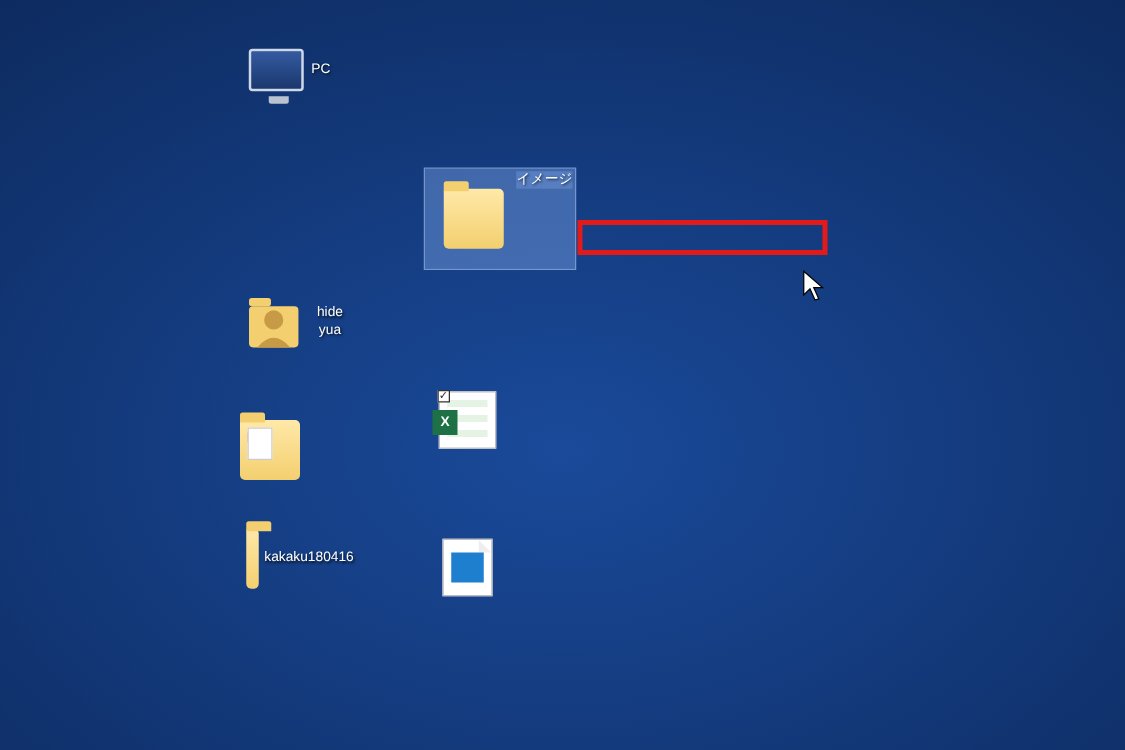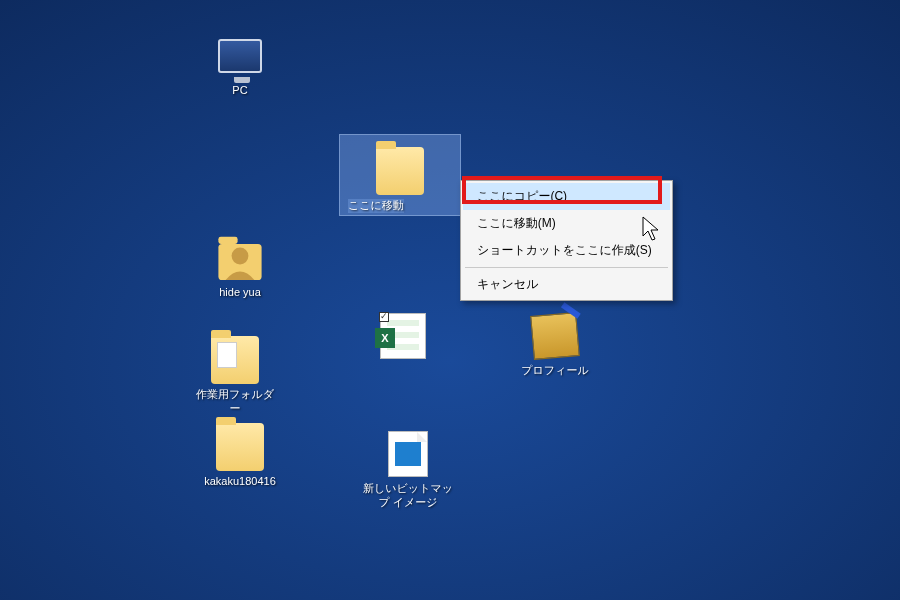--- a/index.html
+++ b/index.html
@@ -7,21 +7,21 @@
   body {
     background: radial-gradient(ellipse 1200px 800px at 50% 60%, #1a4a9a 0%, #0d2a5e 60%, #071a3e 100%);
     position: relative;
     color: #fff;
   }
   .desktop { position: relative; width: 100%; height: 100%; }
   .icon {
     position: absolute;
     width: 90px;
     display: flex;
-    flex-direction: column;
+    flex-direction: row;
     align-items: center;
     gap: 4px;
     cursor: pointer;
     padding: 2px;
   }
   .icon .glyph { width: 48px; height: 48px; display:flex; align-items:center; justify-content:center; }
   .icon .label {
     color: #fff;
     font-size: 11px;
     text-align: center;
@@ -104,69 +104,54 @@
     </div>
     <div class="label">hide yua</div>
   </div>
 
   <div class="icon" style="left:190px;top:334px">
     <div class="glyph shape-folder redstripe">
         <div class="f">
           <div class="stripe"></div>
         </div>
       </div>
-    <div class="label">作業用フォルダー</div>
   </div>
 
   <div class="icon" style="left:195px;top:421px">
     <div class="glyph shape-folder">
         <div class="f"></div>
       </div>
     <div class="label">kakaku180416</div>
   </div>
 
   <div class="icon selected" style="left:340px;top:135px;width:120px;height:80px;justify-content:flex-end">
     <div class="glyph shape-folder" style="align-self:center">
         <div class="f"></div>
       </div>
-    <div class="label" style="align-self:flex-start;margin-left:6px">ここに移動</div>
+    <div class="label" style="align-self:flex-start;margin-left:6px">イメージ</div>
   </div>
 
   <div class="icon" style="left:348px;top:310px;width:110px">
     <div class="glyph">
       <div class="shape-excel">
           <div class="xl">X</div>
           <div class="chk"></div>
         </div>
     </div>
   </div>
 
   <div class="icon" style="left:348px;top:428px;width:120px">
     <div class="glyph">
         <div class="shape-bmp">
           <div class="corner"></div>
         </div>
       </div>
-    <div class="label">新しいビットマップ イメージ</div>
   </div>
 
-  <div class="icon" style="left:510px;top:310px">
-    <div class="glyph">
-        <div class="shape-profile"></div>
-      </div>
-    <div class="label">プロフィール</div>
-  </div>
 
-  <div class="ctx" style="left:460px;top:180px">
-    <div class="item hl">ここにコピー(C)</div>
-    <div class="item">ここに移動(M)</div>
-    <div class="item">ショートカットをここに作成(S)</div>
-    <div class="sep"></div>
-    <div class="item">キャンセル</div>
-  </div>
 
   <div class="red-callout" style="left:462px;top:176px;width:200px;height:28px"></div>
 
   <div class="cursor" style="left:642px;top:216px">
     <svg viewBox="0 0 20 28">
         <path d="M1 1 L1 20 L6 15 L10 24 L13 23 L9 14 L16 14 Z" fill="#fff" stroke="#000" stroke-width="1"></path>
       </svg>
   </div>
 
 </div>

